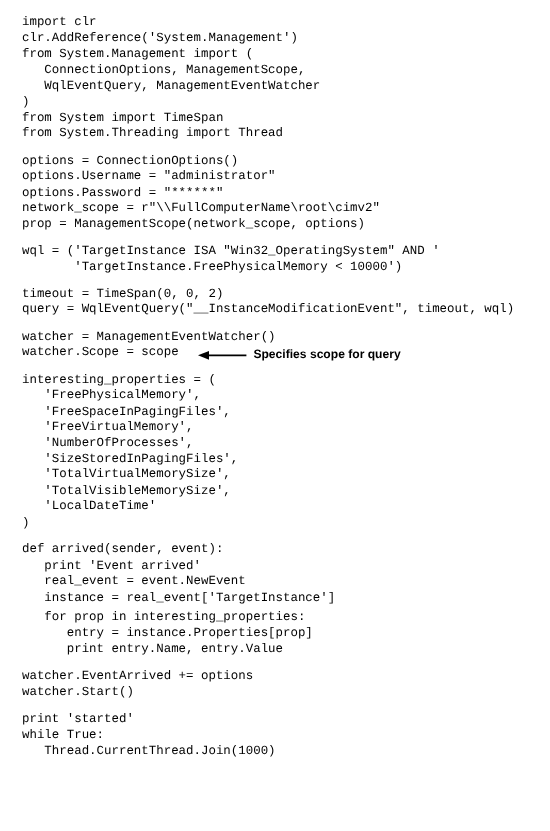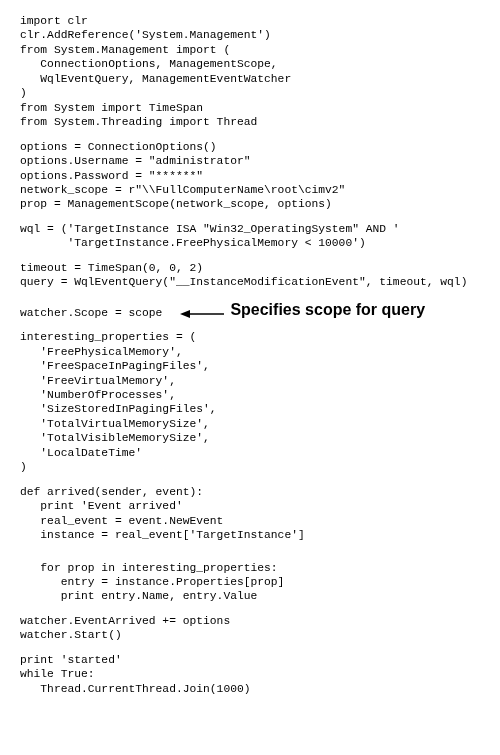--- a/index.html
+++ b/index.html
@@ -18,21 +18,21 @@
     color: #000;
     position: relative;
   }
   .code-block {
     white-space: pre;
   }
   .block + .block {
     margin-top: 10px;
   }
   .para + .para {
-    margin-top: 18px;
+    margin-top: 4px;
   }
   .annot-row {
     display: flex;
     align-items: flex-end;
   }
   .annot-code { white-space: pre; }
   .annot-arrow {
     display: inline-block;
     width: 44px;
     height: 12px;
@@ -42,21 +42,21 @@
   }
   .annot-arrow svg {
     display: block;
     width: 100%;
     height: 100%;
     overflow: visible;
   }
   .annot-text {
     font-family: Arial, Helvetica, sans-serif;
     font-weight: bold;
-    font-size: 16px;
+    font-size: 11px;
     color: #000;
   }
 </style>
 </head>
 <body>
 
 <div class="code-block block">import clr
 clr.AddReference('System.Management')
 from System.Management import (
    ConnectionOptions, ManagementScope,
@@ -71,20 +71,21 @@
 network_scope = r"\\FullComputerName\root\cimv2"
 prop = ManagementScope(network_scope, options)</div>
 
 <div class="code-block block">wql = ('TargetInstance ISA "Win32_OperatingSystem" AND '
        'TargetInstance.FreePhysicalMemory &lt; 10000')</div>
 
 <div class="code-block block">timeout = TimeSpan(0, 0, 2)
 query = WqlEventQuery("__InstanceModificationEvent", timeout, wql)</div>
 
 <div class="block">
+  <div class="code-block">watcher = ManagementEventWatcher()</div>
   <div class="annot-row">
     <span class="annot-code">watcher.Scope = scope</span>
     <span class="annot-arrow">
       <svg viewBox="0 0 44 12">
         <line x1="8" y1="6" x2="44" y2="6" stroke="#000" stroke-width="1.5"></line>
         <polygon points="0,6 10,2 10,10" fill="#000"></polygon>
       </svg>
     </span>
     <span class="annot-text">Specifies scope for query</span>
   </div>

